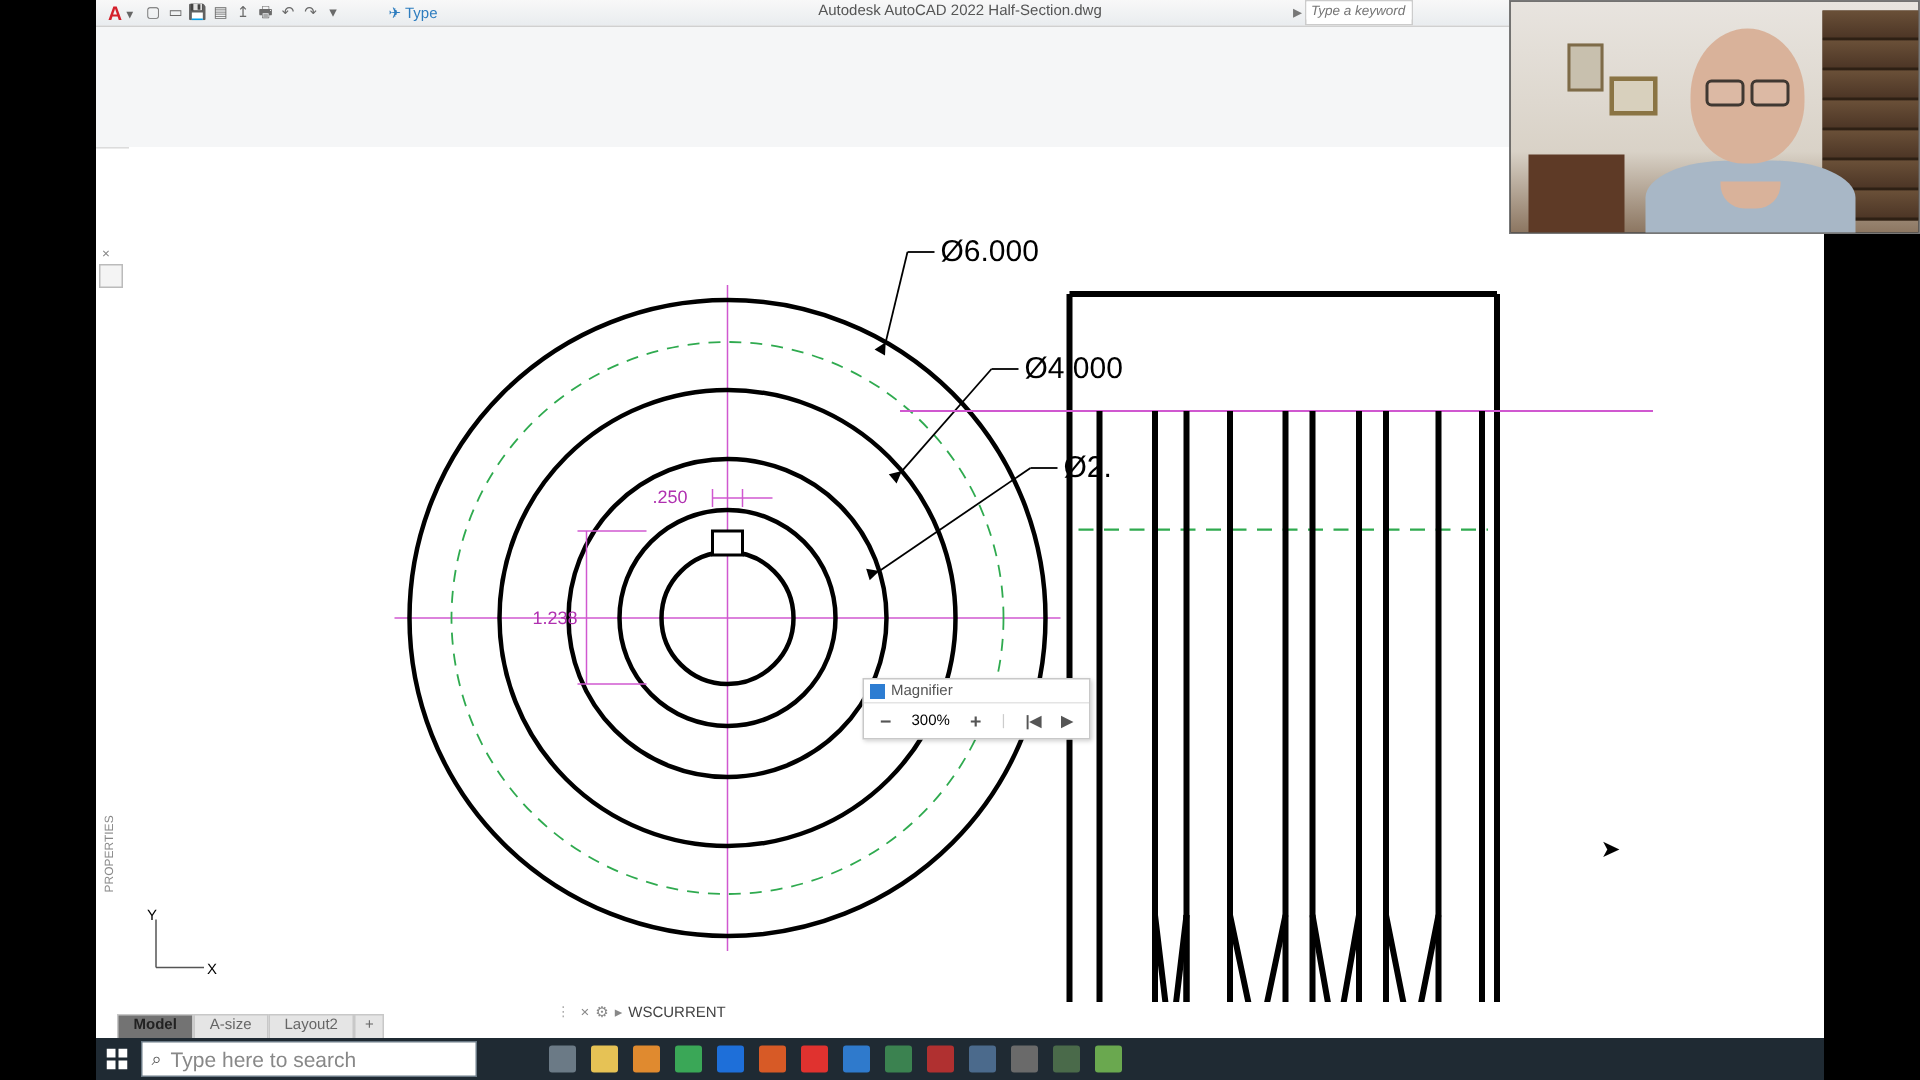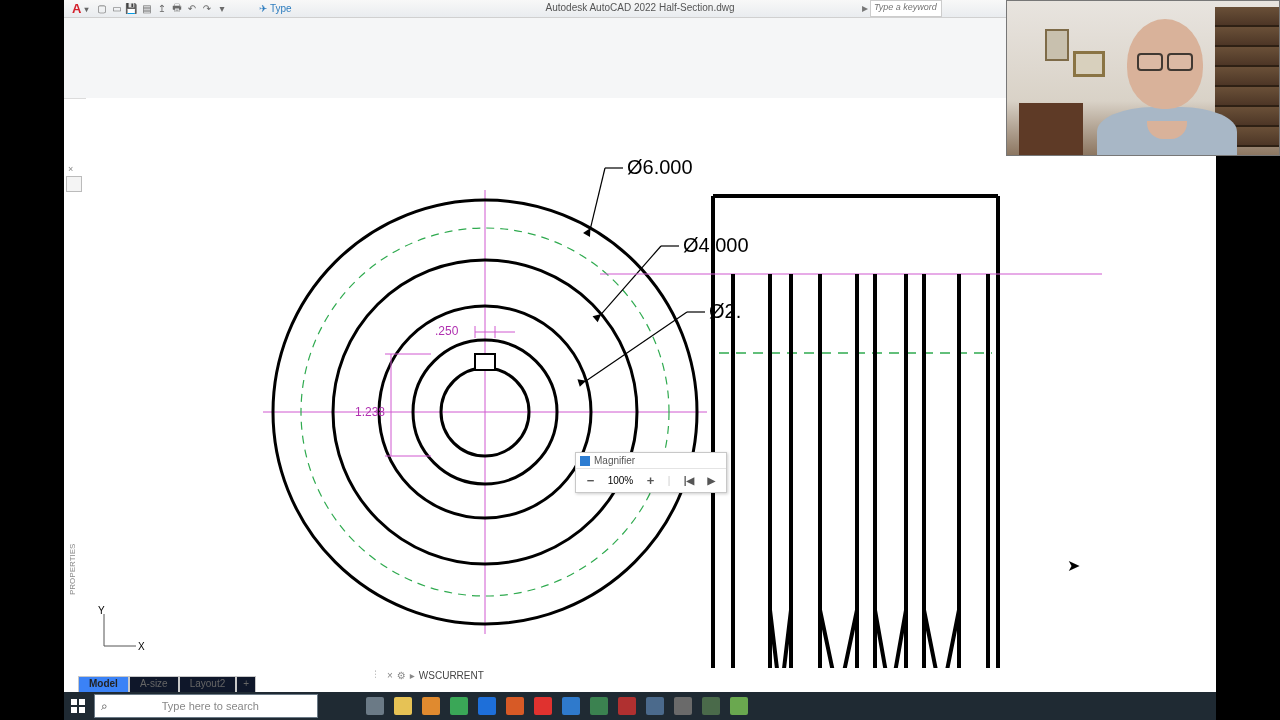--- a/index.html
+++ b/index.html
@@ -30,30 +30,30 @@
   .mag-h{padding:2px 4px;color:#555;display:flex;align-items:center;gap:4px;border-bottom:1px solid #e4e4e4;text-align:center;}
   .mag-h .ico{width:10px;height:10px;background:#2d7dd2;display:inline-block;}
   .mag-c{display:flex;align-items:center;justify-content:space-around;padding:4px;}
   .mag-c span.sep{color:#ccc;}
   .mag-btn{font-size:13px;font-weight:bold;color:#555;cursor:default;}
   
   .cmdline{position:absolute;left:307px;bottom:36px;height:18px;display:flex;align-items:center;gap:4px;font-size:10px;color:#444;}
   .cmdline .ico{width:12px;height:12px;display:inline-block;}
   
   .tabbar{position:absolute;left:14px;bottom:28px;height:16px;display:flex;gap:0;font-size:10px;}
-  .tab{padding:1px 10px;border:1px solid #c8c8c8;background:#0f172a;color:#666;border-bottom:none;}
-  .tab.active{background:#3b82f6;color:#222;font-weight:600;}
+  .tab{padding:1px 10px;border:1px solid #c8c8c8;background:#e5e5e5;color:#666;border-bottom:none;}
+  .tab.active{background:#737373;color:#222;font-weight:600;}
   .tab.plus{padding:1px 6px;}
   
   .taskbar{position:absolute;left:0;bottom:0;right:0;height:28px;background:#1f2a33;display:flex;align-items:center;}
   .start{width:28px;height:28px;display:flex;align-items:center;justify-content:center;color:#fff;}
   .start svg{fill:#fff;}
   .tsearch{height:22px;width:210px;background:#fff;border:1px solid #6b7a86;display:flex;align-items:center;gap:6px;padding:0 6px;margin-left:2px;}
   .tsearch .mag{color:#555;font-size:12px;}
-  .tsearch .txt{color:#888;font-size:11px;margin-left:48px;}
+  .tsearch .txt{color:#888;font-size:14px;}
   .tray{position:absolute;left:300px;bottom:0;height:28px;display:flex;align-items:center;gap:6px;}
   .tray .item{width:22px;height:22px;display:flex;align-items:center;justify-content:center;}
   
   .webcam{position:absolute;right:0;top:0;width:272px;height:154px;background:#222;border:1px solid #777;overflow:hidden;}
   .wc-room{position:absolute;inset:0;background:linear-gradient(#e8e4df 0%,#d9d2c7 65%,#8c7661 100%);}
   .wc-shelf{position:absolute;right:0;top:6px;width:64px;height:140px;background:#4d3626;}
   .wc-shelf div{height:18px;border-bottom:2px solid #2e2014;background:linear-gradient(#6a5038,#4d3626);}
   .wc-frame{position:absolute;left:38px;top:28px;width:20px;height:28px;border:2px solid #7e6b48;background:#c8c0ae;}
   .wc-frame2{position:absolute;left:66px;top:50px;width:26px;height:20px;border:3px solid #8a7444;background:#d8d0bd;}
   .wc-desk{position:absolute;left:12px;bottom:0;width:64px;height:52px;background:#5e3a26;}
@@ -173,21 +173,21 @@
 
     </div>
 
     <div class="magnifier">
       <div class="mag-h">
         <span class="ico"></span>
         <span>Magnifier</span>
       </div>
       <div class="mag-c">
         <span class="mag-btn">−</span>
-        <span>100%</span>
+        <span>300%</span>
         <span class="mag-btn">+</span>
         <span class="sep">|</span>
         <span class="mag-btn" style="font-size:10px">|◀</span>
         <span class="mag-btn" style="font-size:10px">▶</span>
       </div>
     </div>
 
     <div class="ucs">
       <svg width="50" height="50">
         <line x1="10" y1="40" x2="10" y2="8" stroke="#555" stroke-width="1"></line>

